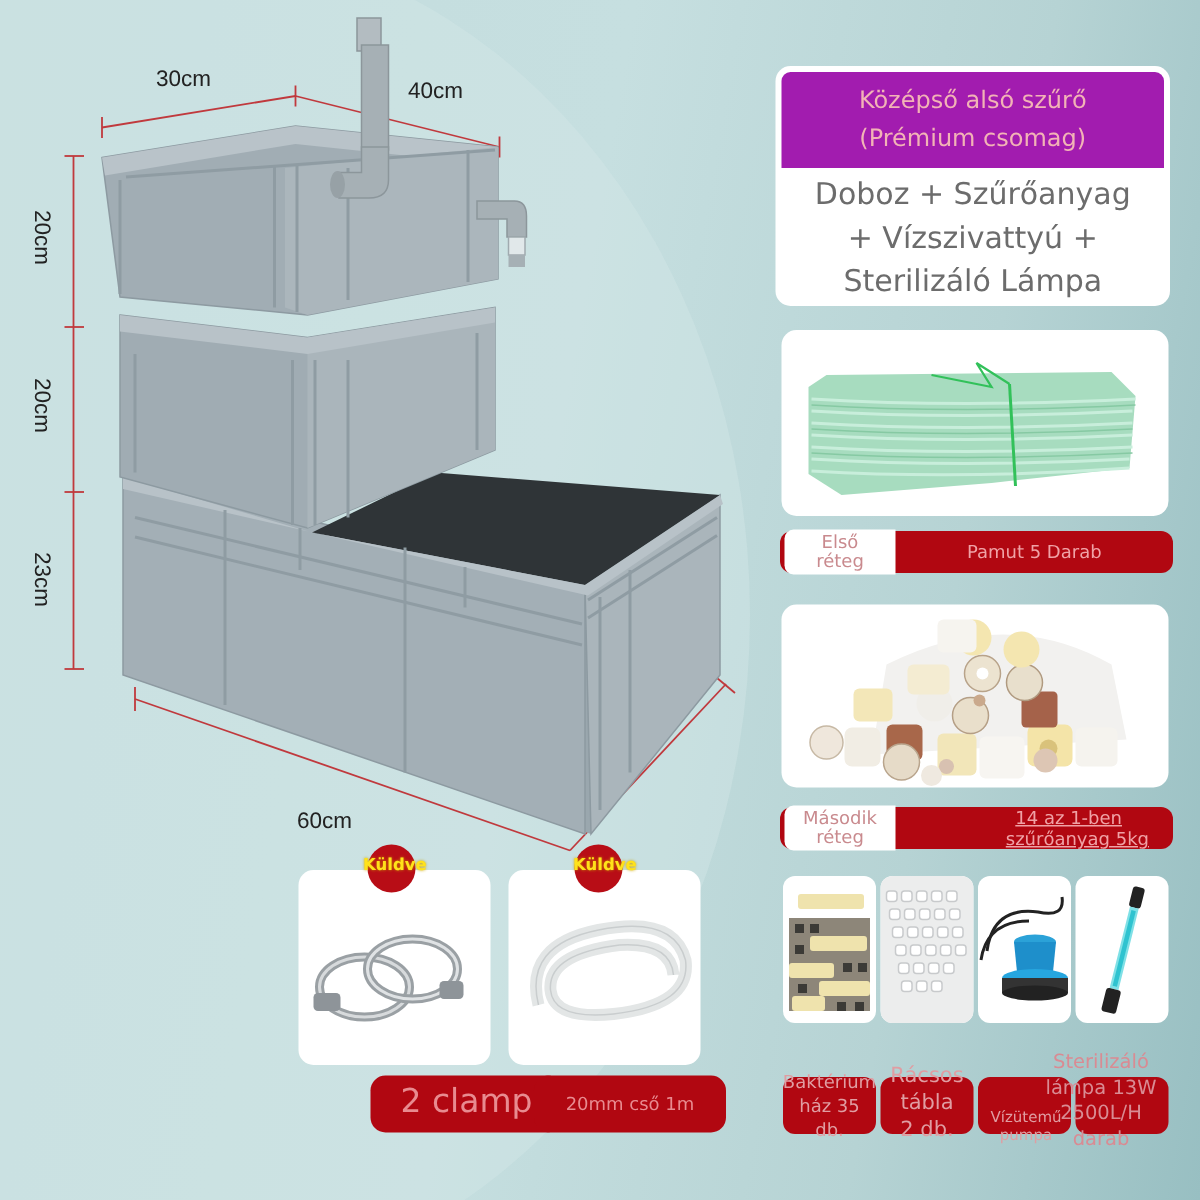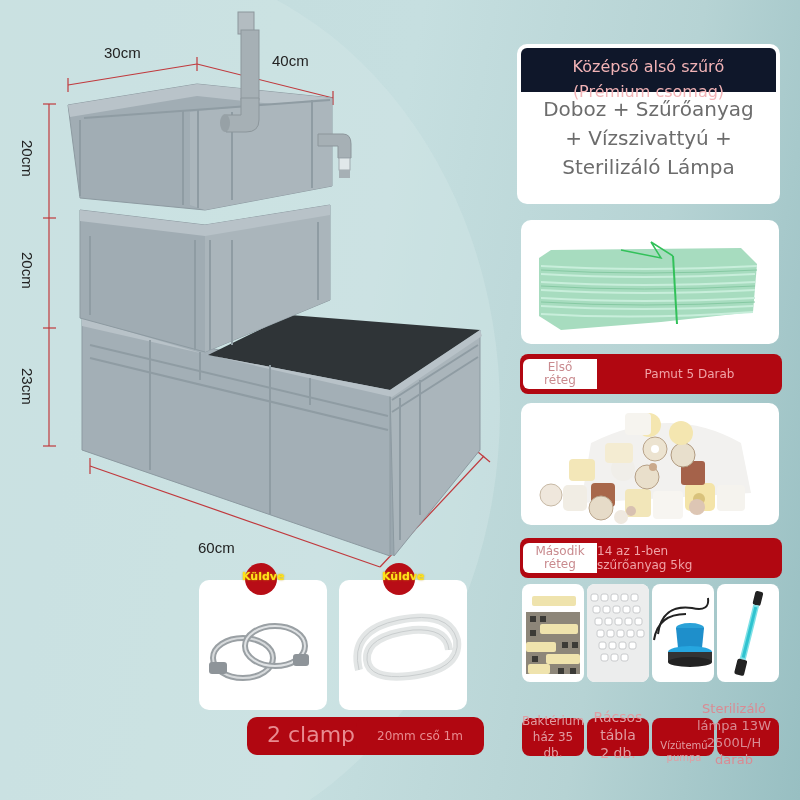--- a/index.html
+++ b/index.html
@@ -20,31 +20,31 @@
   }
   .dim-label.vert { transform: rotate(90deg); transform-origin: left top; }
   svg.scene { position: absolute; left: 0; top: 0; }
 
   
   .title-card {
     position: absolute; left: 517px; top: 44px; width: 263px; height: 160px;
     background: #fff; border-radius: 10px; overflow: hidden;
   }
   .title-card .banner {
-    background: #0f172a; height: 44px; margin: 4px 4px 0 4px; border-radius: 6px 6px 0 0;
+    background: #a21caf; height: 64px; margin: 4px 4px 0 4px; border-radius: 6px 6px 0 0;
     color: #f2b3b6; text-align: center; font-size: 16px; line-height: 25px; padding-top: 6px;
   }
   .title-card .body {
     color: #6c6c6c; text-align: center; font-size: 20px; line-height: 29px; padding-top: 3px;
   }
   .img-card {
     position: absolute; background: #fff; border-radius: 10px; overflow: hidden;
   }
   .layer-bar {
-    position: absolute; left: 520px; width: 262px; height: 40px;
+    position: absolute; left: 520px; width: 262px; height: 28px;
     background: #b10711; border-radius: 8px; display: flex; align-items: center;
   }
   .layer-bar .tag {
     width: 74px; height: 30px; margin-left: 3px; background: #fff; border-radius: 6px 0 0 6px;
     color: #c98a8e; font-size: 12px; line-height: 13px; text-align: center;
     display: flex; flex-direction: column; justify-content: center;
   }
   .layer-bar .desc {
     flex: 1; color: #f0a2a6; font-size: 12px; line-height: 14px; text-align: center;
   }
@@ -242,21 +242,21 @@
       <circle cx="110" cy="108" r="5" fill="#d8c1b1"></circle>
     </g>
   </svg>
 </div>
 
 <div class="layer-bar" style="top:538px;">
   <div class="tag">
     <span>Második</span>
     <span>réteg</span>
   </div>
-  <div class="desc" style="text-align:left;padding-right:30px;">
+  <div class="desc" style="text-align:right;padding-right:16px;text-decoration:underline;">
     <div style="padding-right:18px;">14 az 1-ben</div>
     <div>szűrőanyag 5kg</div>
   </div>
 </div>
 
 <div class="small-card" style="left:522px;">
   <svg width="62" height="98" viewBox="0 0 62 98">
     <g>
       <rect x="4" y="28" width="54" height="62" fill="#8d8679"></rect>
       <g fill="#efe3ad">

